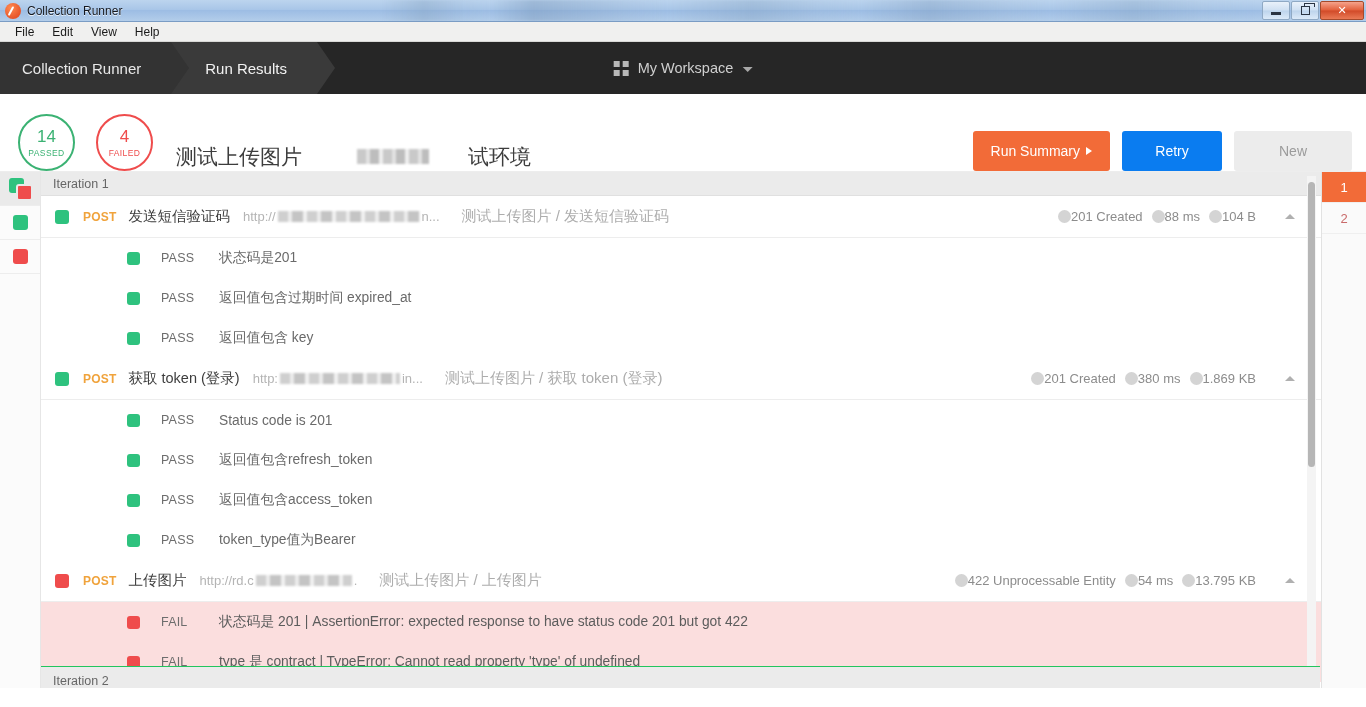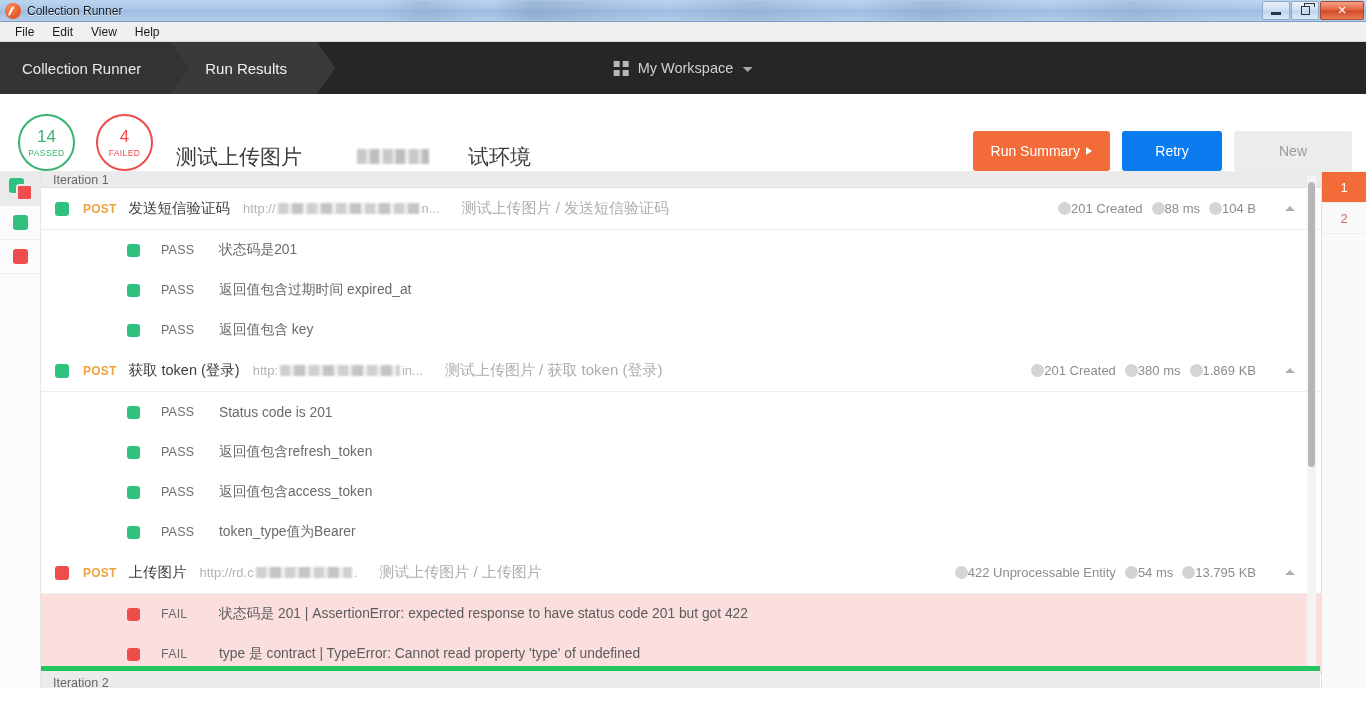--- a/index.html
+++ b/index.html
@@ -209,21 +209,21 @@
   .sq.green { background: #2ec27e; }
   .sq.red { background: #ef4c4c; }
   .sq-stack { position: relative; width: 22px; height: 21px; }
   .sq-stack .sq.green { position: absolute; left: 0; top: 0; }
   .sq-stack .sq.red { position: absolute; left: 7px; top: 6px; border: 2px solid #eaeaea; width: 17px; height: 17px;}
 
   .results {
     flex: 1; background: #fff; overflow: hidden; position: relative;
   }
   .iteration-bar {
-    height: 16px; background: #ebebeb;
+    height: 24px; background: #ebebeb;
     display: flex; align-items: center; padding-left: 12px;
     font-size: 12.5px; color: #666;
     border-bottom: 1px solid #e0e0e0;
   }
 
   .req-row {
     height: 42px; display: flex; align-items: center;
     border-bottom: 1px solid #ededed;
     padding: 0 26px 0 14px;
     cursor: pointer;
@@ -293,21 +293,21 @@
   .pager-item {
     height: 31px; display: flex; align-items: center; justify-content: center;
     font-size: 13px; color: #c96a6a; cursor: pointer;
     border-bottom: 1px solid #efefef;
   }
   .pager-item.active { background: #f26b38; color: #fff; }
 
   .bottom-strip {
     position: absolute; left: 41px; right: 46px; bottom: 0;
     height: 22px; background: #ebebeb;
-    border-top: 5px solid #22c55e;
+    border-top: 1px solid #22c55e;
     display: flex; align-items: center; padding-left: 12px;
     font-size: 12.5px; color: #666;
     overflow: hidden;
   }
   .bottom-strip-label { margin-top: 6px; }
 </style>
 </head>
 <body>
 
 <div class="titlebar">

